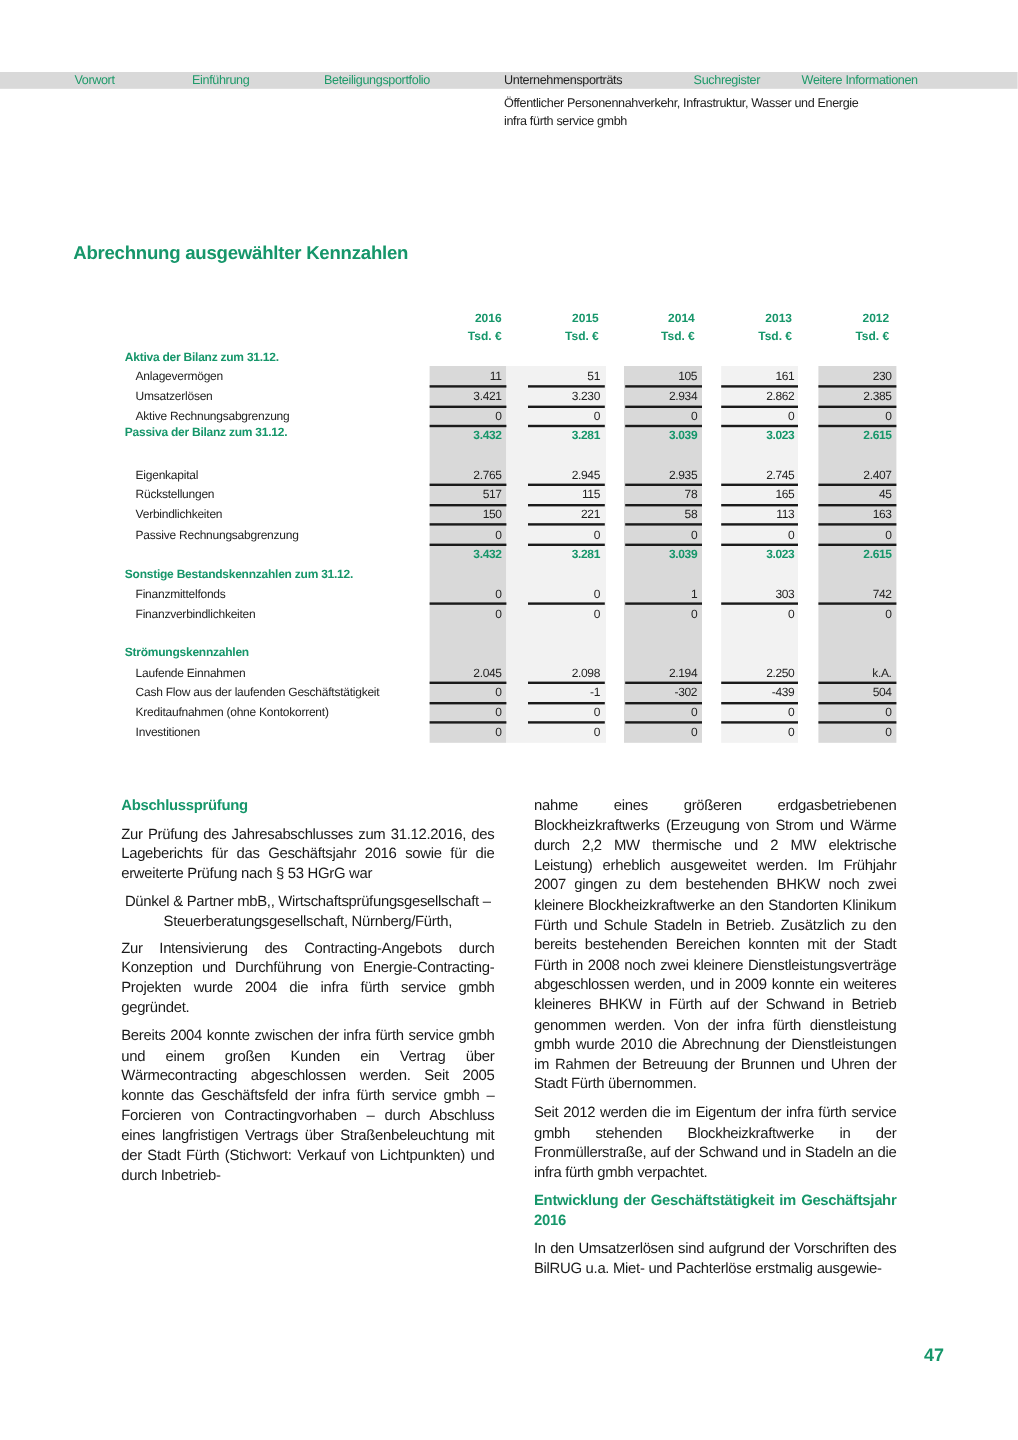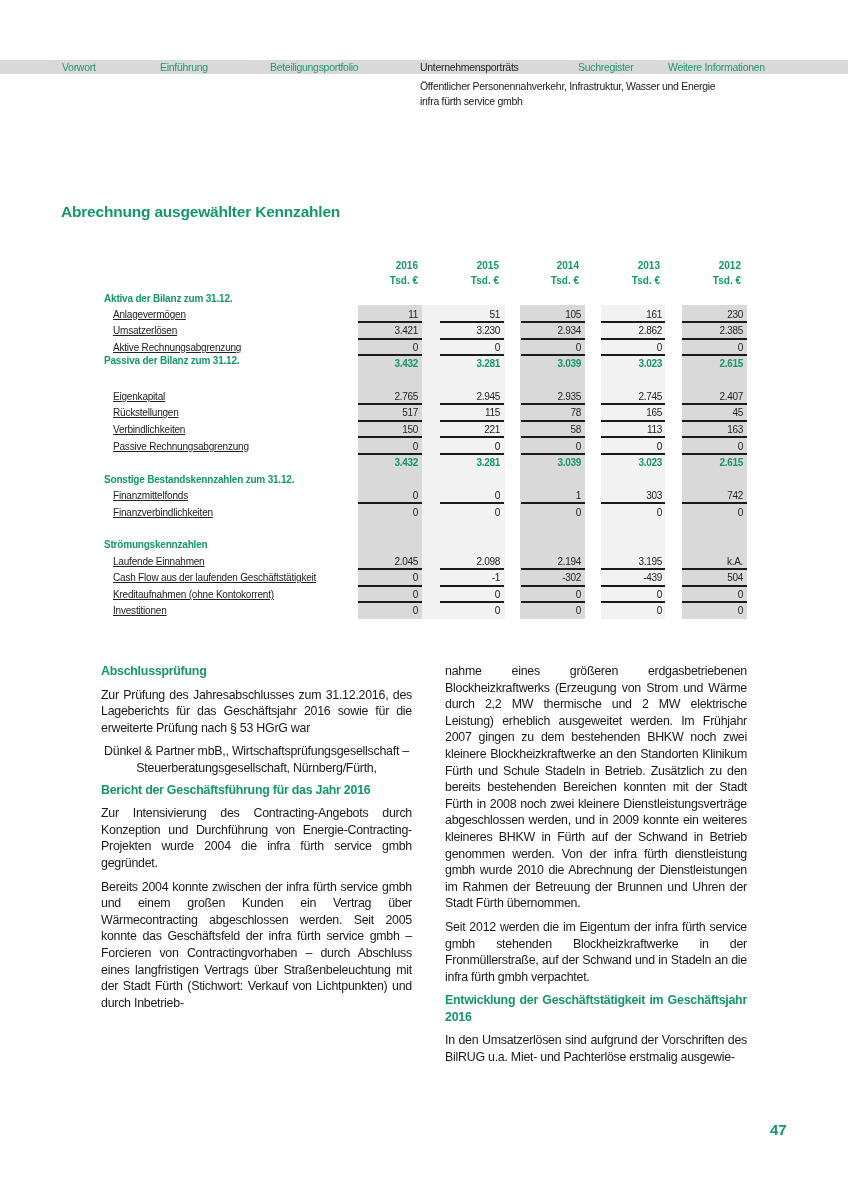--- a/index.html
+++ b/index.html
@@ -32,21 +32,20 @@
     position: absolute; font-size: 10px; font-weight: bold; color: #16966a; text-align: right;
     width: 64px;
   }
   .section-label {
     position: absolute; left: 104px; font-size: 10px; font-weight: bold; color: #16966a;
     letter-spacing: -0.2px; white-space: nowrap;
   }
   .row-label {
     position: absolute; left: 113px; font-size: 10px; color: #222; letter-spacing: -0.2px;
     white-space: nowrap;
-    text-decoration: underline;
   }
   .cell {
     position: absolute; font-size: 10px; color: #222; text-align: right; width: 62px;
     letter-spacing: -0.3px;
   }
   .cell.total { color: #16966a; font-weight: bold; }
   .uline { position: absolute; height: 2px; background: #1a1a1a; }
   .col { position: absolute; font-size: 12.4px; line-height: 16.6px; text-align: justify;
     color: #1a1a1a; letter-spacing: -0.25px; }
   .col h3 { margin: 0 0 7px 0; font-size: 12.4px; font-weight: bold; color: #16966a; line-height: 16.6px; }
@@ -169,21 +168,21 @@
 <div class="cell" style="left:519px; top:507px">0</div>
 <div class="cell" style="left:600px; top:507px">0</div>
 <div class="cell" style="left:681px; top:507px">0</div>
 
 <div class="section-label" style="top:539px">Strömungskennzahlen</div>
 
 <div class="row-label" style="top:556px">Laufende Einnahmen</div>
 <div class="cell" style="left:356px; top:556px">2.045</div>
 <div class="cell" style="left:438px; top:556px">2.098</div>
 <div class="cell" style="left:519px; top:556px">2.194</div>
-<div class="cell" style="left:600px; top:556px">3.195</div>
+<div class="cell" style="left:600px; top:556px">2.250</div>
 <div class="cell" style="left:681px; top:556px">k.A.</div>
 
 <div class="row-label" style="top:572px">Cash Flow aus der laufenden Geschäftstätigkeit</div>
 <div class="cell" style="left:356px; top:572px">0</div>
 <div class="cell" style="left:438px; top:572px">-1</div>
 <div class="cell" style="left:519px; top:572px">-302</div>
 <div class="cell" style="left:600px; top:572px">-439</div>
 <div class="cell" style="left:681px; top:572px">504</div>
 
 <div class="row-label" style="top:589px">Kreditaufnahmen (ohne Kontokorrent)</div>
@@ -256,21 +255,20 @@
     <div class="uline" style="left:440px; width:64px; top:601px"></div>
     <div class="uline" style="left:521px; width:64px; top:601px"></div>
     <div class="uline" style="left:601px; width:64px; top:601px"></div>
     <div class="uline" style="left:682px; width:65px; top:601px"></div>
 </div>
 
 <div class="col" style="left:101px; top:663px; width:311px;">
   <h3>Abschlussprüfung</h3>
   <p>Zur Prüfung des Jahresabschlusses zum 31.12.2016, des Lageberichts für das Geschäftsjahr 2016 sowie für die erweiterte Prüfung nach § 53 HGrG war</p>
   <p class="center" style="text-align:center">Dünkel &amp; Partner mbB,, Wirtschaftsprüfungsgesellschaft – Steuerberatungsgesellschaft, Nürnberg/Fürth,</p>
-  <h3>Bericht der Geschäftsführung für das Jahr 2016</h3>
   <p>Zur Intensivierung des Contracting-Angebots durch Konzeption und Durchführung von Energie-Contracting-Projekten wurde 2004 die infra fürth service gmbh gegründet.</p>
   <p>Bereits 2004 konnte zwischen der infra fürth service gmbh und einem großen Kunden ein Vertrag über Wärmecontracting abgeschlossen werden. Seit 2005 konnte das Geschäftsfeld der infra fürth service gmbh – Forcieren von Contractingvorhaben – durch Abschluss eines langfristigen Vertrags über Straßenbeleuchtung mit der Stadt Fürth (Stichwort: Verkauf von Lichtpunkten) und durch Inbetrieb-</p>
 </div>
 
 <div class="col" style="left:445px; top:663px; width:302px;">
   <p>nahme eines größeren erdgasbetriebenen Blockheizkraftwerks (Erzeugung von Strom und Wärme durch 2,2 MW thermische und 2 MW elektrische Leistung) erheblich ausgeweitet werden. Im Frühjahr 2007 gingen zu dem bestehenden BHKW noch zwei kleinere Blockheizkraftwerke an den Standorten Klinikum Fürth und Schule Stadeln in Betrieb. Zusätzlich zu den bereits bestehenden Bereichen konnten mit der Stadt Fürth in 2008 noch zwei kleinere Dienstleistungsverträge abgeschlossen werden, und in 2009 konnte ein weiteres kleineres BHKW in Fürth auf der Schwand in Betrieb genommen werden. Von der infra fürth dienstleistung gmbh wurde 2010 die Abrechnung der Dienstleistungen im Rahmen der Betreuung der Brunnen und Uhren der Stadt Fürth übernommen.</p>
   <p>Seit 2012 werden die im Eigentum der infra fürth service gmbh stehenden Blockheizkraftwerke in der Fronmüllerstraße, auf der Schwand und in Stadeln an die infra fürth gmbh verpachtet.</p>
   <h3>Entwicklung der Geschäftstätigkeit im Geschäftsjahr 2016</h3>
   <p>In den Umsatzerlösen sind aufgrund der Vorschriften des BilRUG u.a. Miet- und Pachterlöse erstmalig ausgewie-</p>
 </div>

